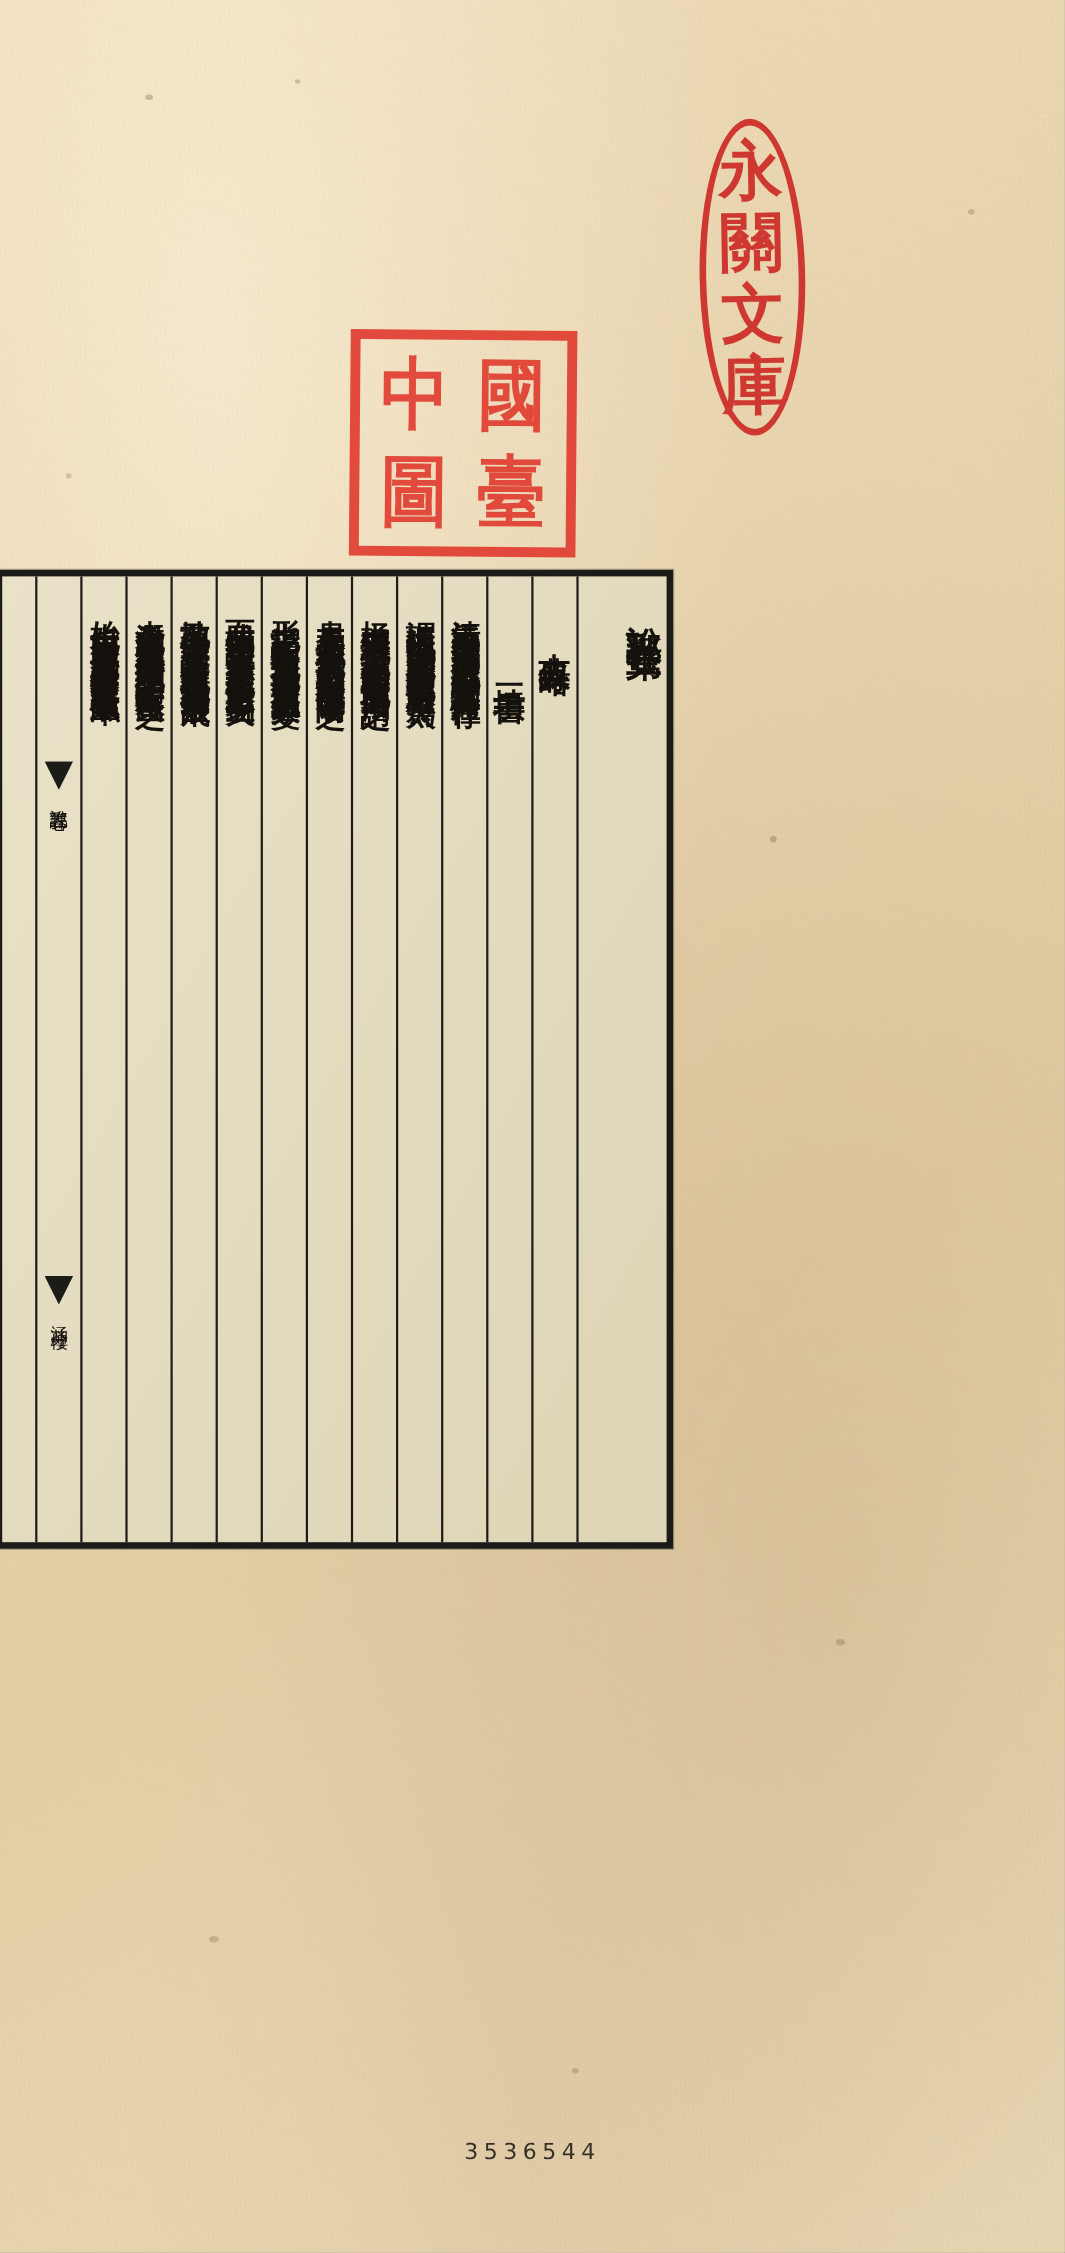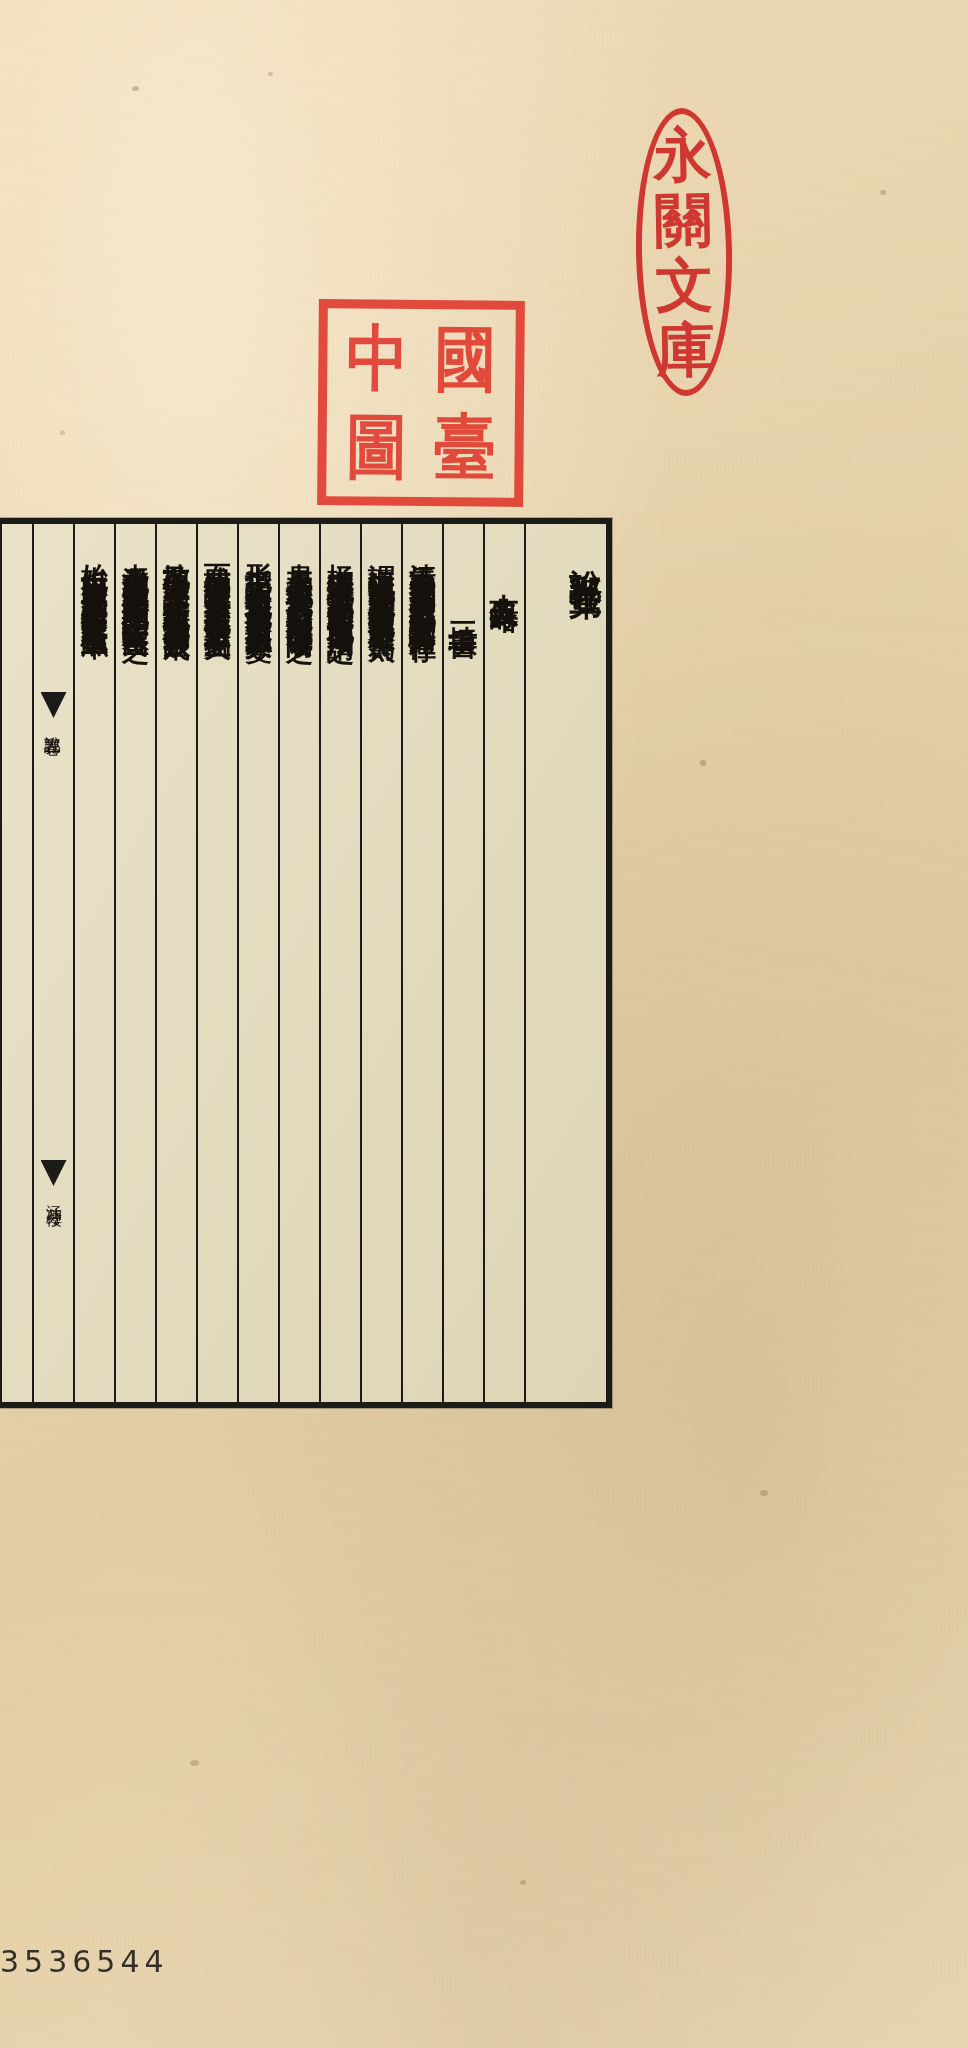--- a/index.html
+++ b/index.html
@@ -188,22 +188,23 @@
     color: #15120e;
     margin-top: 6px;
   }
 
   
   #catalog-number {
     position: absolute;
     left: 0;
     right: 0;
     top: 1944px;
+    text-align: center;
     font-family: "DejaVu Sans", "Liberation Sans", sans-serif;
-    font-size: 30px;
+    font-size: 20px;
     letter-spacing: 5px;
     color: #1c1a16;
     opacity: 0.88;
   }
 </style>
 </head>
 <body>
 
 <div id="page">
 

